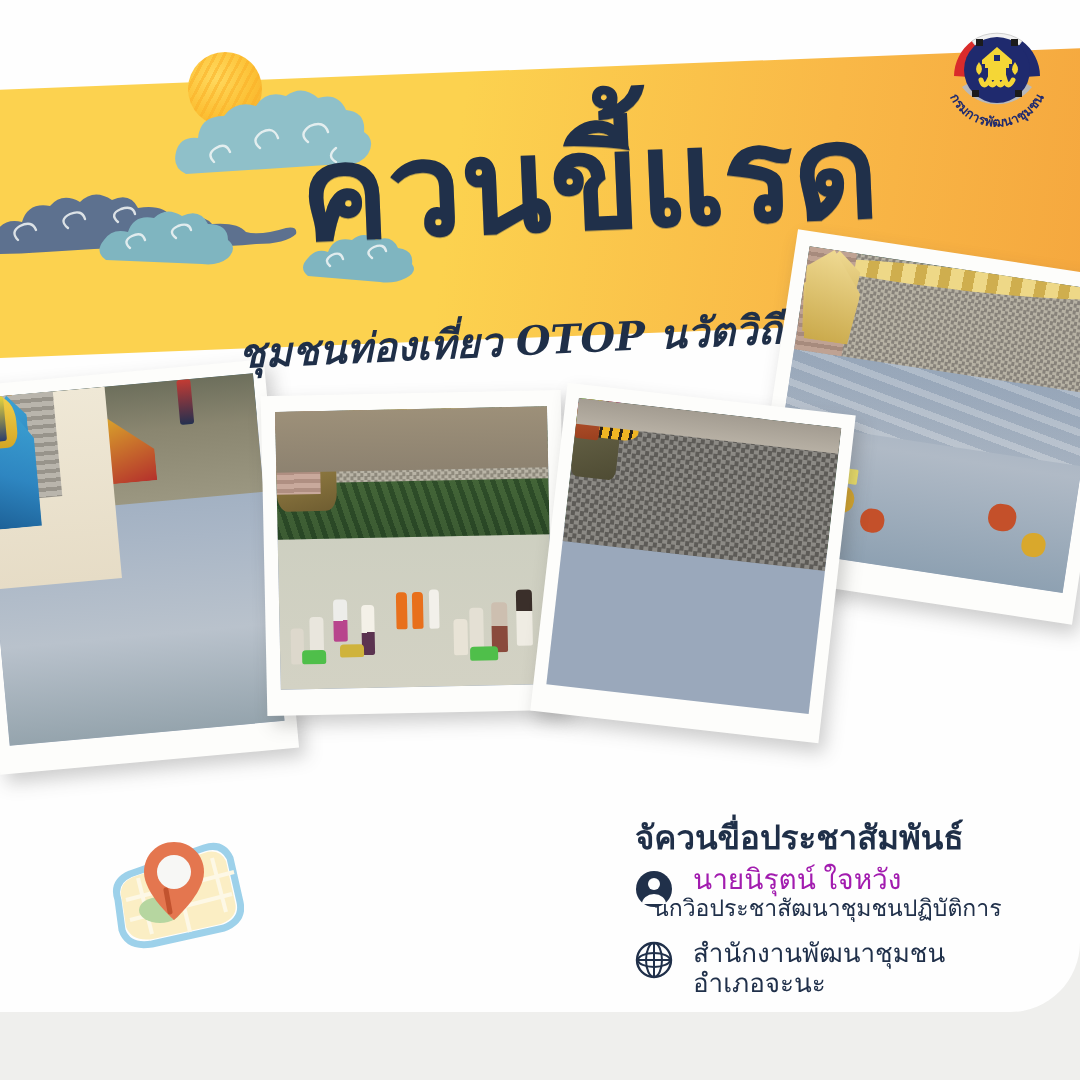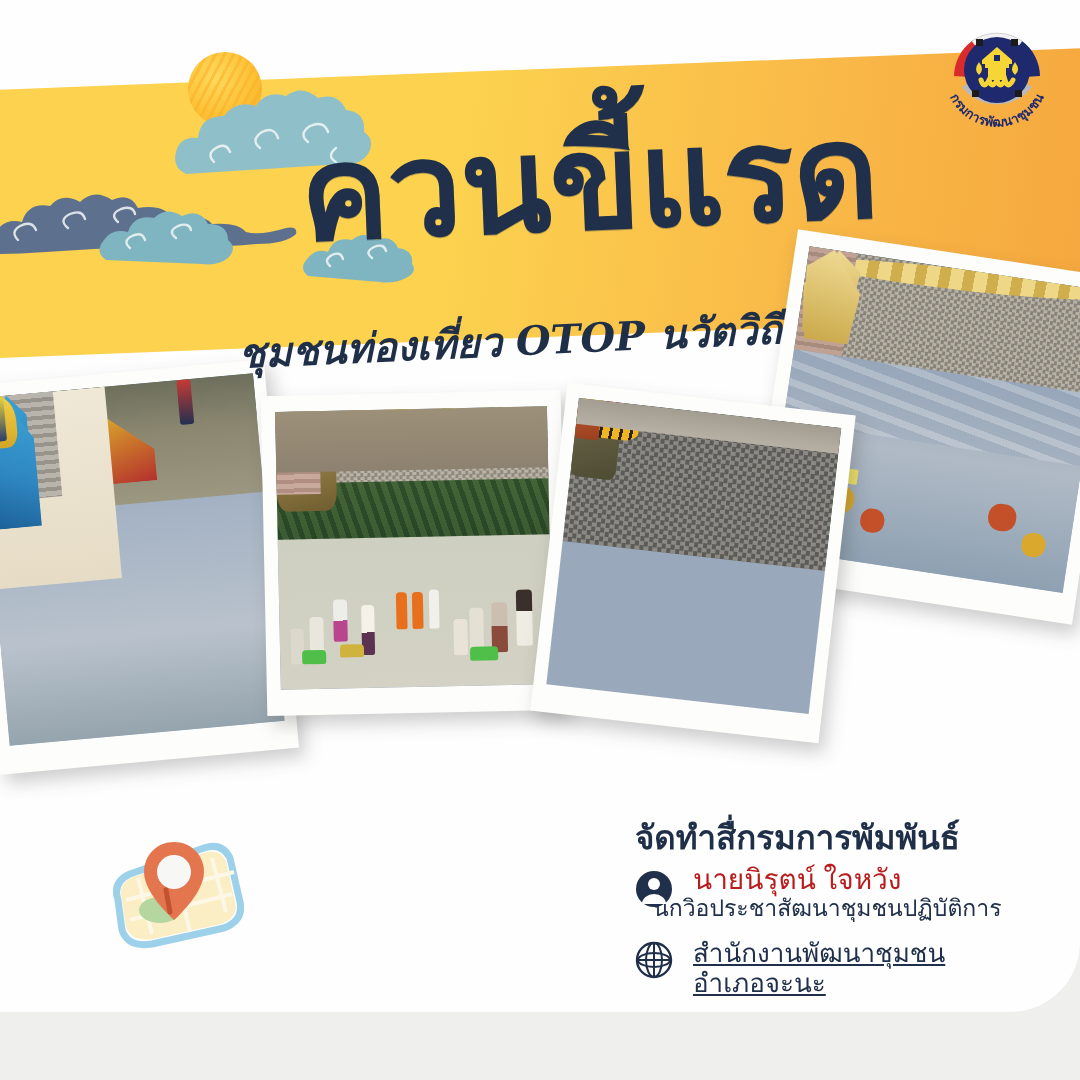--- a/index.html
+++ b/index.html
@@ -193,23 +193,23 @@
   .loc-block{position:absolute;left:108px;top:830px;width:460px;height:140px;z-index:9;}
   .map-icon{position:absolute;left:0;top:8px;width:136px;height:112px;}
   .loc-text{position:absolute;left:150px;top:6px;}
   .loc-title{font-size:36px;font-weight:700;color:#1f2f48;letter-spacing:.3px;line-height:1.18;}
   .loc-sub{font-size:32px;color:#2a3a52;margin-top:4px;line-height:1.2;}
 
   .credit-block{position:absolute;left:635px;top:818px;width:380px;z-index:9;}
   .credit-title{font-size:33px;font-weight:700;color:#1f2f48;line-height:1.2;margin-bottom:6px;}
   .credit-row{position:relative;min-height:54px;margin-top:2px;}
   .credit-row .ico{position:absolute;left:0;top:6px;width:38px;height:38px;}
-  .credit-name{font-size:28px;color:#b91c1c;line-height:1.12;padding-left:58px;text-align:left;}
+  .credit-name{font-size:28px;color:#a21caf;line-height:1.12;padding-left:58px;text-align:left;}
   .credit-role{font-size:23px;color:#20304a;line-height:1.15;padding-left:18px;}
-  .credit-office{font-size:26px;color:#20304a;line-height:1.15;padding-left:58px;padding-top:4px;text-decoration:underline;}
+  .credit-office{font-size:26px;color:#20304a;line-height:1.15;padding-left:58px;padding-top:4px;}
 
   
   .logo{position:absolute;right:22px;top:14px;width:122px;height:118px;z-index:11;}
 </style>
 </head>
 <body>
 
 <div class="poster">
 
   <div class="card"></div>
@@ -333,21 +333,21 @@
       <path d="M14,62 Q9,46 25,39 L96,15 Q111,10 118,23 L127,64 Q131,79 113,86 L45,101 Q24,104 18,89 Z" fill="#fbeec4"></path>
       <path d="M30,40 L44,96 M66,26 L82,94 M104,20 L118,74 M18,62 L126,34 M22,82 L124,56" fill="none" stroke="#fdf8e6" stroke-width="4"></path>
       <ellipse cx="52" cy="72" rx="21" ry="13" fill="#b6d6a0"></ellipse>
       <path d="M66,4 c17,0 30,13 30,30 c0,22 -30,48 -30,48 c0,0 -30,-26 -30,-48 c0,-17 13,-30 30,-30 z" fill="#e4764f"></path>
       <circle cx="66" cy="34" r="17" fill="#f7f7f5"></circle>
       <path d="M58,52 l4,22" stroke="#c2532f" stroke-width="5" stroke-linecap="round" fill="none"></path>
     </svg>
   </div>
 
   <div class="credit-block">
-    <div class="credit-title">จัดทำสื่กรมการพัมพันธ์</div>
+    <div class="credit-title">จัควนขื่อประชาสัมพันธ์</div>
 
     <div class="credit-row">
       <svg class="ico" viewBox="0 0 38 38">
         <circle cx="19" cy="19" r="18" fill="#20304a"></circle>
         <circle cx="19" cy="14" r="6" fill="#fefefe"></circle>
         <path d="M7,34 a12,10 0 0 1 24,0 z" fill="#fefefe"></path>
       </svg>
       <div class="credit-name">นายนิรุตน์  ใจหวัง</div>
       <div class="credit-role">นักวิอประชาสัฒนาชุมชนปฏิบัติการ</div>
     </div>

